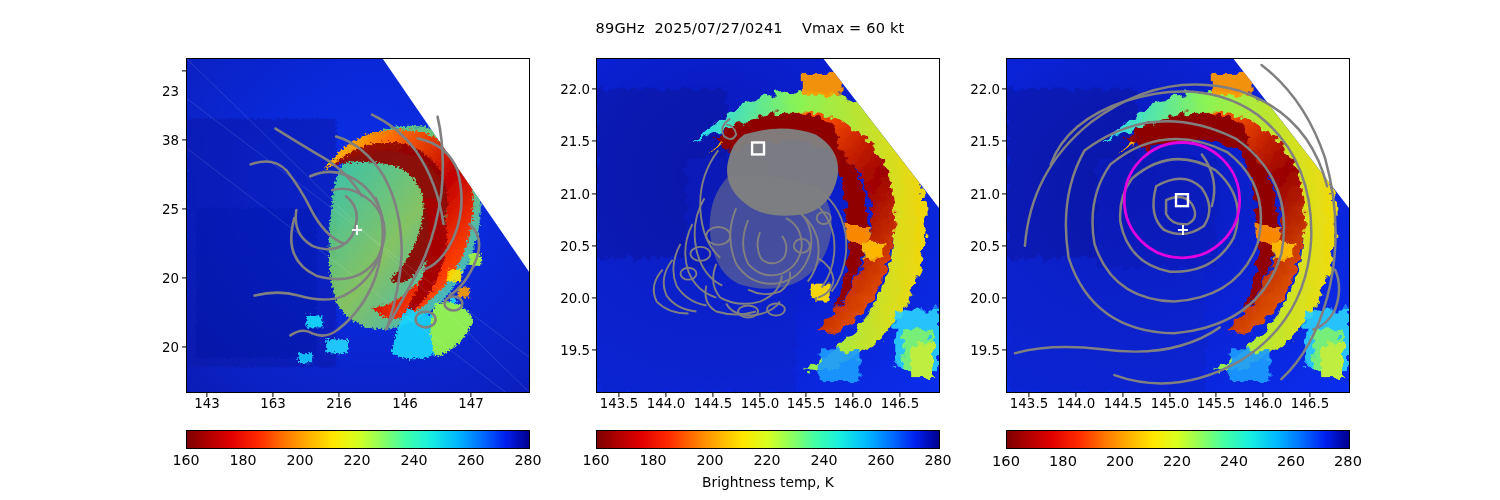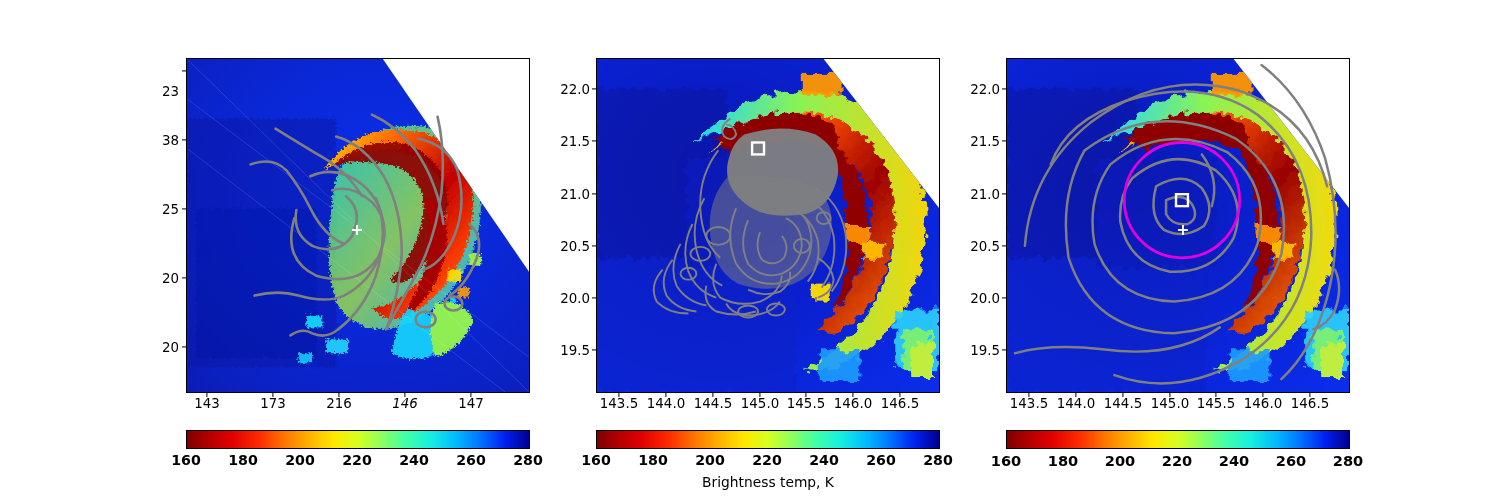--- a/index.html
+++ b/index.html
@@ -29,31 +29,32 @@
              transform:translateX(-50%);}
 
   
   .cbar{position:absolute;box-sizing:border-box;border:1.15px solid #000;
         background:linear-gradient(to right,
           #7e0000 0%,   #b00000 6%,  #e00000 13%, #ff2a00 21%,
           #ff7a00 29%,  #ffb400 36%, #ffe800 43%, #d6ff20 50%,
           #8cff60 57%,  #40ffa8 64%, #18f0e0 71%, #00b8ff 79%,
           #0070ff 86%,  #0020f0 93%, #000090 100%);}
   .cbtick{position:absolute;top:0;transform:translateX(-50%);
-          font-size:14.2px;text-align:left;white-space:nowrap;font-weight:bold;}
+          font-size:14.2px;text-align:left;white-space:nowrap;}
   .cbtick.bold{font-size:14.6px;}
 
   .cblabel{position:absolute;text-align:center;font-size:13.8px;white-space:nowrap;
            transform:translateX(-50%);}
 </style>
 </head>
 <body>
 
 <div class="fig">
 
+  <div class="suptitle">89GHz  2025/07/27/0241    Vmax = 60 kt</div>
 
   <div class="panel" id="p1" style="left:186px;top:58px;width:344px;height:335px;">
 
     <div class="plotwrap">
       <svg viewBox="0 0 344 335" preserveAspectRatio="none">
         <defs>
 
           <radialGradient id="g1bg" cx="55%" cy="40%" r="95%">
             <stop offset="0%" stop-color="#0a2fe8"></stop>
             <stop offset="40%" stop-color="#0a28d8"></stop>
@@ -157,23 +158,23 @@
     <div class="ytick" style="left:146px;width:33px;top:347px;">20</div>
     <div class="ytickmark" style="left:182px;top:71px;"></div>
     <div class="ytickmark" style="left:182px;top:140px;"></div>
     <div class="ytickmark" style="left:182px;top:209px;"></div>
     <div class="ytickmark" style="left:182px;top:278px;"></div>
     <div class="ytickmark" style="left:182px;top:347px;"></div>
   </div>
 
   <div>
     <div class="xtick" style="left:207px;top:396px;">143</div>
-    <div class="xtick" style="left:273px;top:396px;">173</div>
+    <div class="xtick" style="left:273px;top:396px;">163</div>
     <div class="xtick" style="left:339px;top:396px;">216</div>
-    <div class="xtick" style="left:405px;top:396px;font-style:italic;">146</div>
+    <div class="xtick" style="left:405px;top:396px;">146</div>
     <div class="xtick" style="left:471px;top:396px;">147</div>
     <div class="xtickmark" style="left:207px;top:393px;"></div>
     <div class="xtickmark" style="left:273px;top:393px;"></div>
     <div class="xtickmark" style="left:339px;top:393px;"></div>
     <div class="xtickmark" style="left:405px;top:393px;"></div>
     <div class="xtickmark" style="left:471px;top:393px;"></div>
   </div>
 
   <div class="panel" id="p2" style="left:596px;top:58px;width:344px;height:335px;">
 

